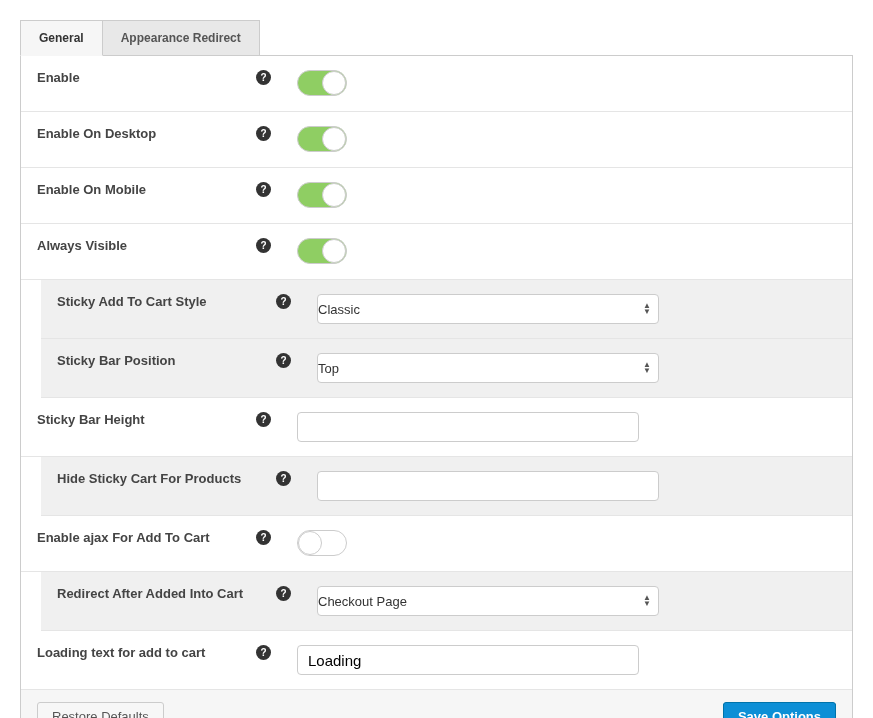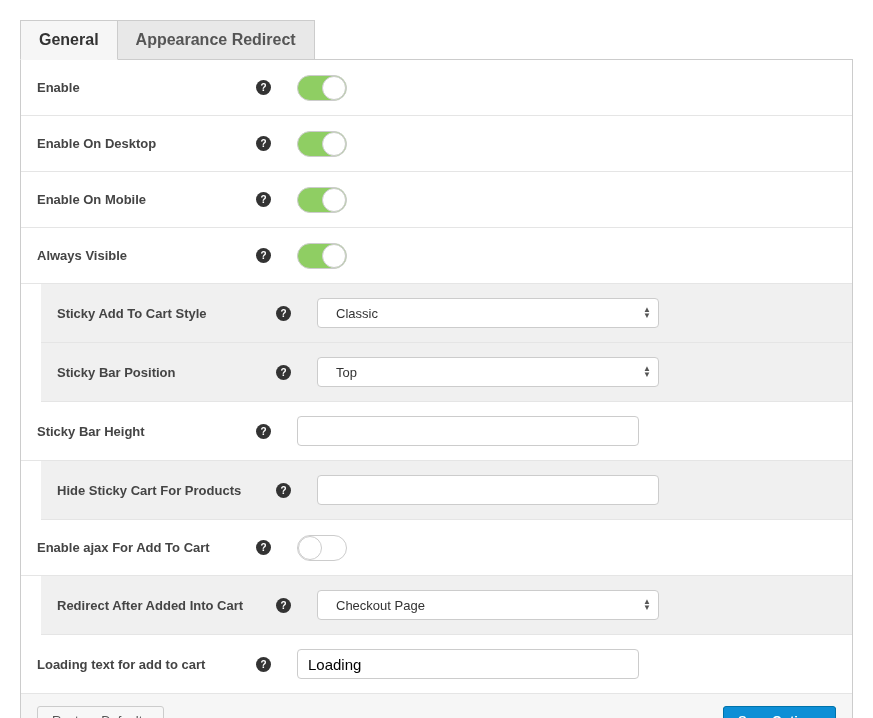--- a/index.html
+++ b/index.html
@@ -18,39 +18,39 @@
       width: 833px;
     }
     .tabs {
       display: flex;
     }
     .tab {
       padding: 10px 18px;
       background: #e8e8e8;
       border: 1px solid #ccc;
       cursor: pointer;
-      font-size: 16px;
+      font-size: 12px;
       font-weight: bold;
       color: #555;
       margin-right: -1px;
     }
     .tab.active {
       background: #f6f6f6;
       color: #333;
       border-bottom: 1px solid #f6f6f6;
       position: relative;
       z-index: 2;
     }
     .panel {
       border: 1px solid #ccc;
       margin-top: -1px;
     }
     .row {
       display: flex;
-      align-items: center;
+      align-items: flex-start;
       padding: 14px 16px;
       border-bottom: 1px solid #e5e5e5;
       min-height: 56px;
     }
     .row.alt {
       background: #f0f0f0;
       margin-left: 20px;
     }
     .row:last-of-type {
       border-bottom: none;
@@ -112,21 +112,21 @@
     .toggle.off .toggle-knob {
       left: 0px;
     }
     .select-wrap {
       position: relative;
       width: 342px;
     }
     select.form-select {
       width: 100%;
       height: 30px;
-      padding: 4px 28px 4px 18px;
+      padding: 4px 28px 4px 0;
       font-size: 13px;
       border: 1px solid #ccc;
       border-radius: 4px;
       background: #fff;
       appearance: none;
       -webkit-appearance: none;
       cursor: pointer;
       color: #333;
     }
     .select-arrows {

